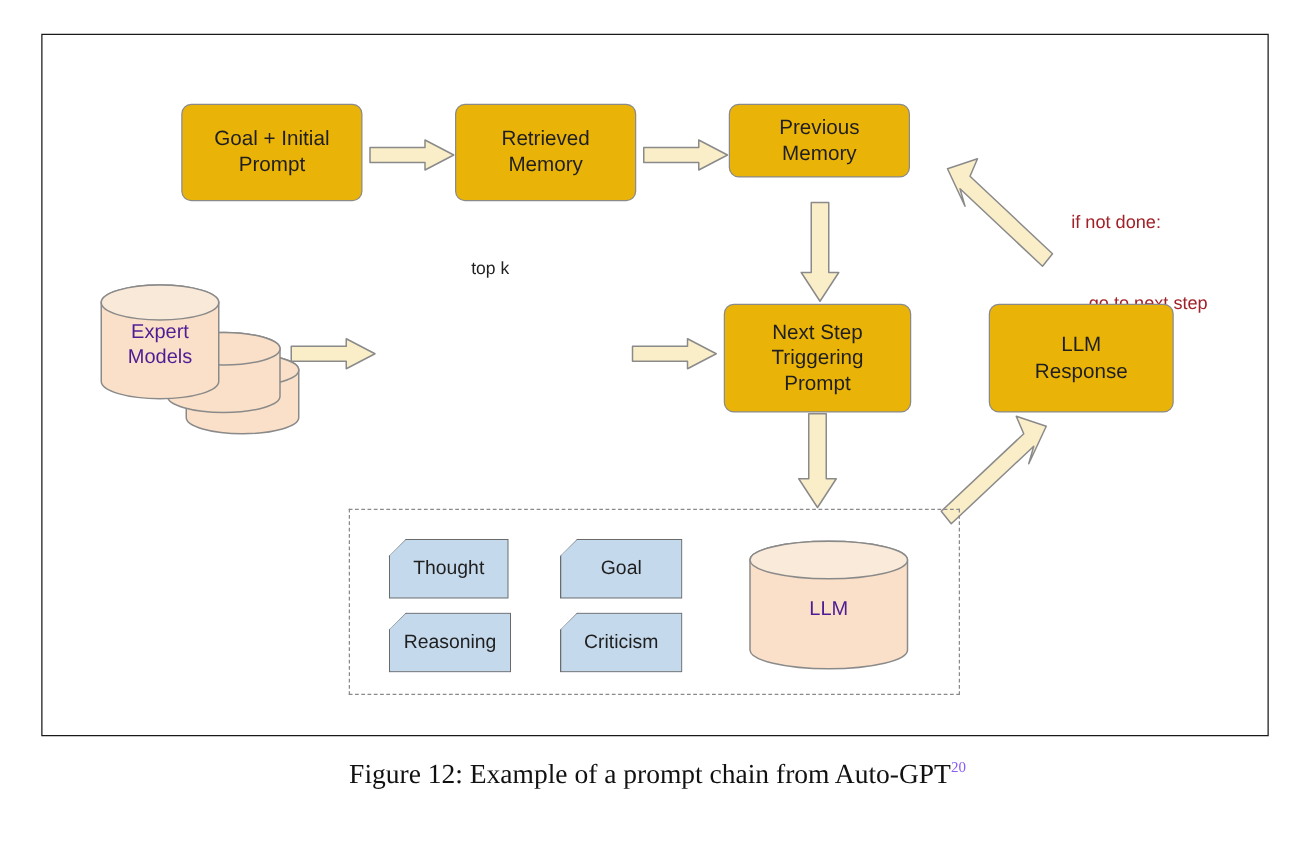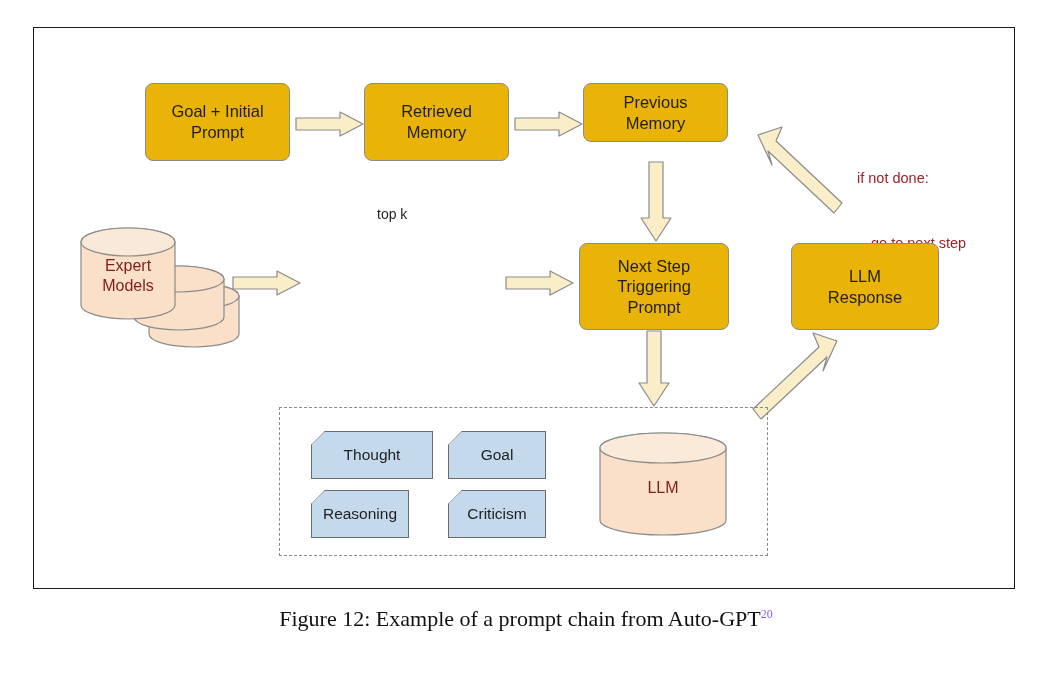--- a/index.html
+++ b/index.html
@@ -79,21 +79,21 @@
   
   .cyl {
     position: absolute;
   }
   .cyl svg { display: block; overflow: visible; }
   .cyl .cyl-label {
     position: absolute;
     left: 0; right: 0;
     text-align: center;
     font-size: 16px;
-    color: #7f1d1d;
+    color: #4c1d95;
     line-height: 1.25;
   }
 
   .dashed-box {
     position: absolute;
     box-sizing: border-box;
     border: 1.6px dashed #8a8a8a;
     background: transparent;
   }
 
@@ -241,21 +241,21 @@
   </div>
 
   <div class="arrow" style="left:713px; top:303px; width:92px; height:92px;">
     <svg width="92" height="92" viewBox="0 0 92 92">
       <polygon points="90,10 66,2 72,16 6,78 14,88 80,26 76,40" fill="#faeec8" stroke="#8a8a8a" stroke-width="1.2" stroke-linejoin="round"></polygon>
     </svg>
   </div>
 
   <div class="dashed-box" style="left:245px; top:379px; width:489px; height:149px;"></div>
 
-  <div class="note-clip" style="left:277px; top:403px; width:122px; height:48px;">
+  <div class="note-clip" style="left:277px; top:403px; width:96px; height:48px;">
     <span class="corner-edge"></span>
     <span>Thought</span>
   </div>
 
   <div class="note-clip" style="left:414px; top:403px; width:98px; height:48px;">
     <span class="corner-edge"></span>
     <span>Goal</span>
   </div>
 
   <div class="note-clip" style="left:414px; top:462px; width:98px; height:48px;">

